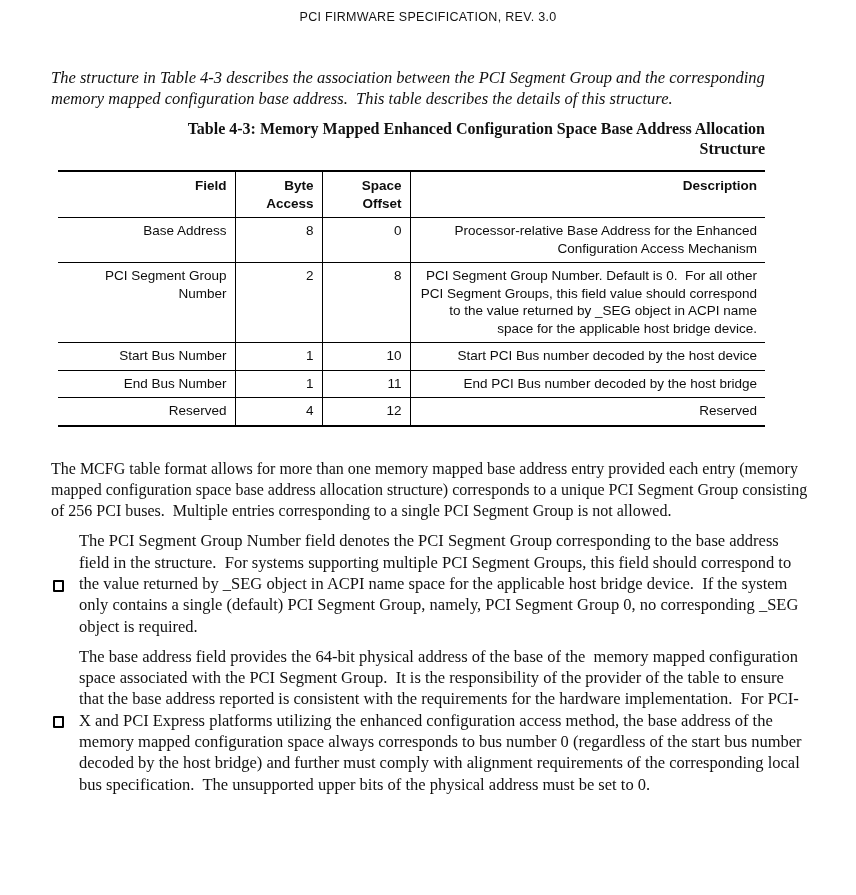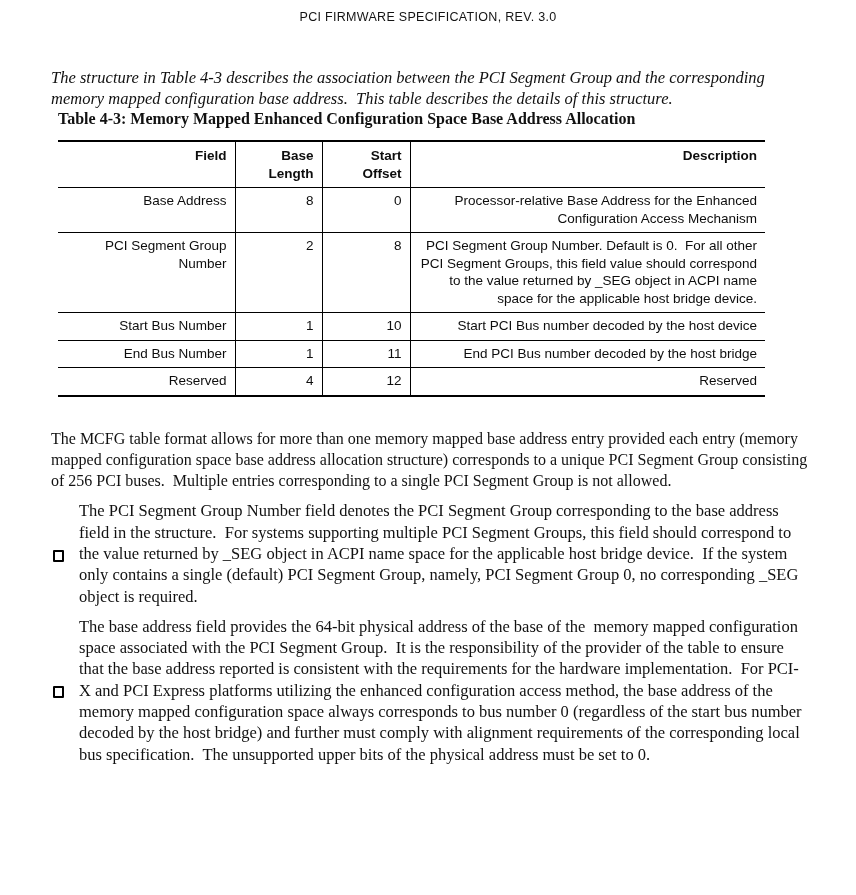--- a/index.html
+++ b/index.html
@@ -30,21 +30,22 @@
     font-size: 16.5px;
     line-height: 21px;
     white-space: pre-wrap;
     font-style: italic;
   }
   .table-block {
     margin-left: 7px;
     width: 707px;
   }
   .table-caption {
-    text-align: left;
+    margin-top: 10px;
+    text-align: right;
     font-weight: bold;
     font-size: 16px;
     line-height: 20px;
   }
   table.spec-table {
     margin-top: 11px;
     width: 707px;
     border-collapse: collapse;
     table-layout: fixed;
     border-top: 2px solid #000;
@@ -98,34 +99,35 @@
 
 <div class="page">
 
   <div class="running-header">PCI FIRMWARE SPECIFICATION, REV. 3.0</div>
 
   <p class="intro-paragraph">The structure in Table 4-3 describes the association between the PCI Segment Group and the corresponding memory mapped configuration base address.  This table describes the details of this structure.</p>
 
   <div class="table-block">
     <div class="table-caption">
       <div>Table 4-3:  Memory Mapped Enhanced Configuration Space Base Address Allocation</div>
+      <div>Structure</div>
     </div>
 
     <table class="spec-table">
       <colgroup>
         <col style="width:177px">
         <col style="width:87px">
         <col style="width:88px">
         <col style="width:355px">
       </colgroup>
       <thead>
         <tr>
           <th>Field</th>
-          <th>Base Length</th>
-          <th>Start Offset</th>
+          <th>Byte Access</th>
+          <th>Space Offset</th>
           <th>Description</th>
         </tr>
       </thead>
       <tbody>
         <tr>
           <td>Base Address</td>
           <td class="num">8</td>
           <td class="num">0</td>
           <td class="desc">Processor-relative Base Address for the Enhanced Configuration Access Mechanism</td>
         </tr>

